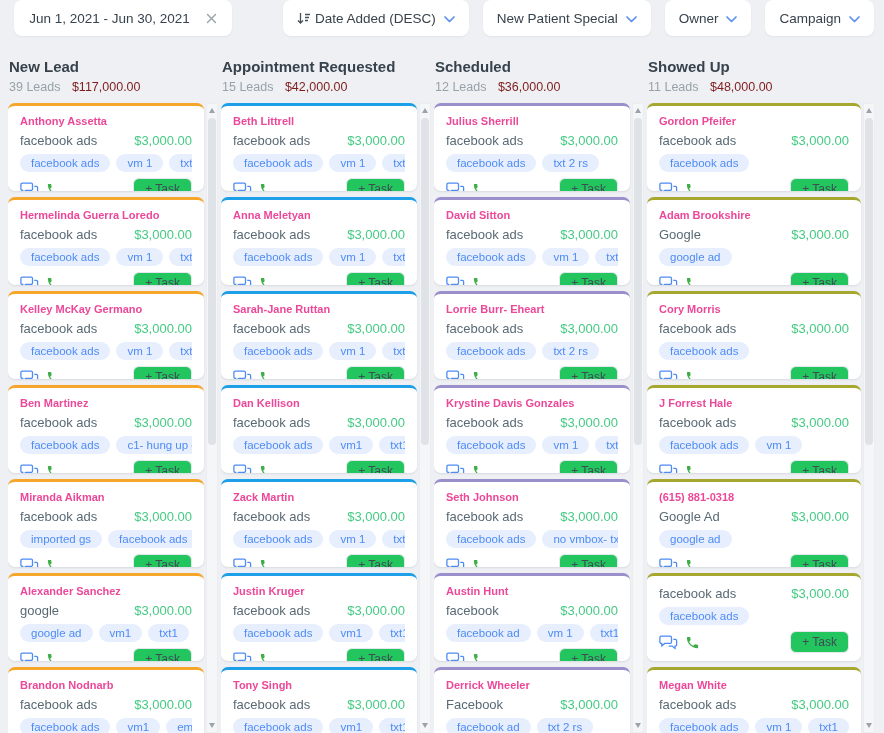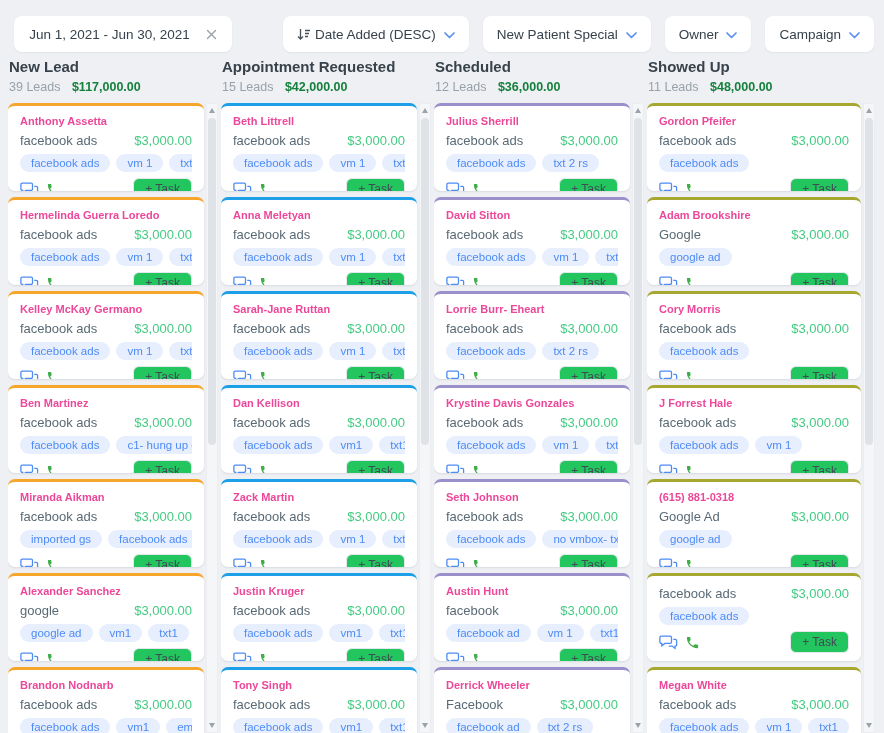--- a/index.html
+++ b/index.html
@@ -6,21 +6,21 @@
   html, body { width: 884px; height: 733px; overflow: hidden; }
   body {
     font-family: "Liberation Sans", sans-serif;
     background: #eef0f3;
     color: #37424c;
   }
   
   .topbar {
     height: 52px;
     display: flex;
-    align-items: flex-end;
+    align-items: flex-start;
     justify-content: space-between;
     padding: 0 10px 0 14px;
     gap: 9px;
   }
   .pill {
     background: #ffffff;
     border-radius: 8px;
     height: 36px;
     display: inline-flex;
     align-items: center;
@@ -43,21 +43,21 @@
     display: grid;
     grid-template-columns: 213px 213px 213px 1fr;
     padding: 0 6px 0 8px;
     overflow: hidden;
   }
   .column { position: relative; padding-right: 17px; overflow: hidden; }
   .col-header { margin: 5px 0 0 1px; height: 46px; }
   .col-header h2 { font-size: 15px; font-weight: 700; color: #37424c; line-height: 20px; }
   .col-stats { margin-top: 2px; font-size: 12.5px; line-height: 17px; }
   .lead-count { color: #97a1a9; margin-right: 8px; }
-  .lead-total { color: #15803d; font-weight: 700; }
+  .lead-total { color: #7f1d1d; font-weight: 400; }
   .card-list { margin-top: 0; }
   
   .card {
     background: #fff;
     border-radius: 7px;
     border-top: 3px solid var(--accent, #ccc);
     box-shadow: 0 1px 2px rgba(16,30,54,.10);
     height: 88px;
     margin-bottom: 6px;
     padding: 7px 12px 5px;

